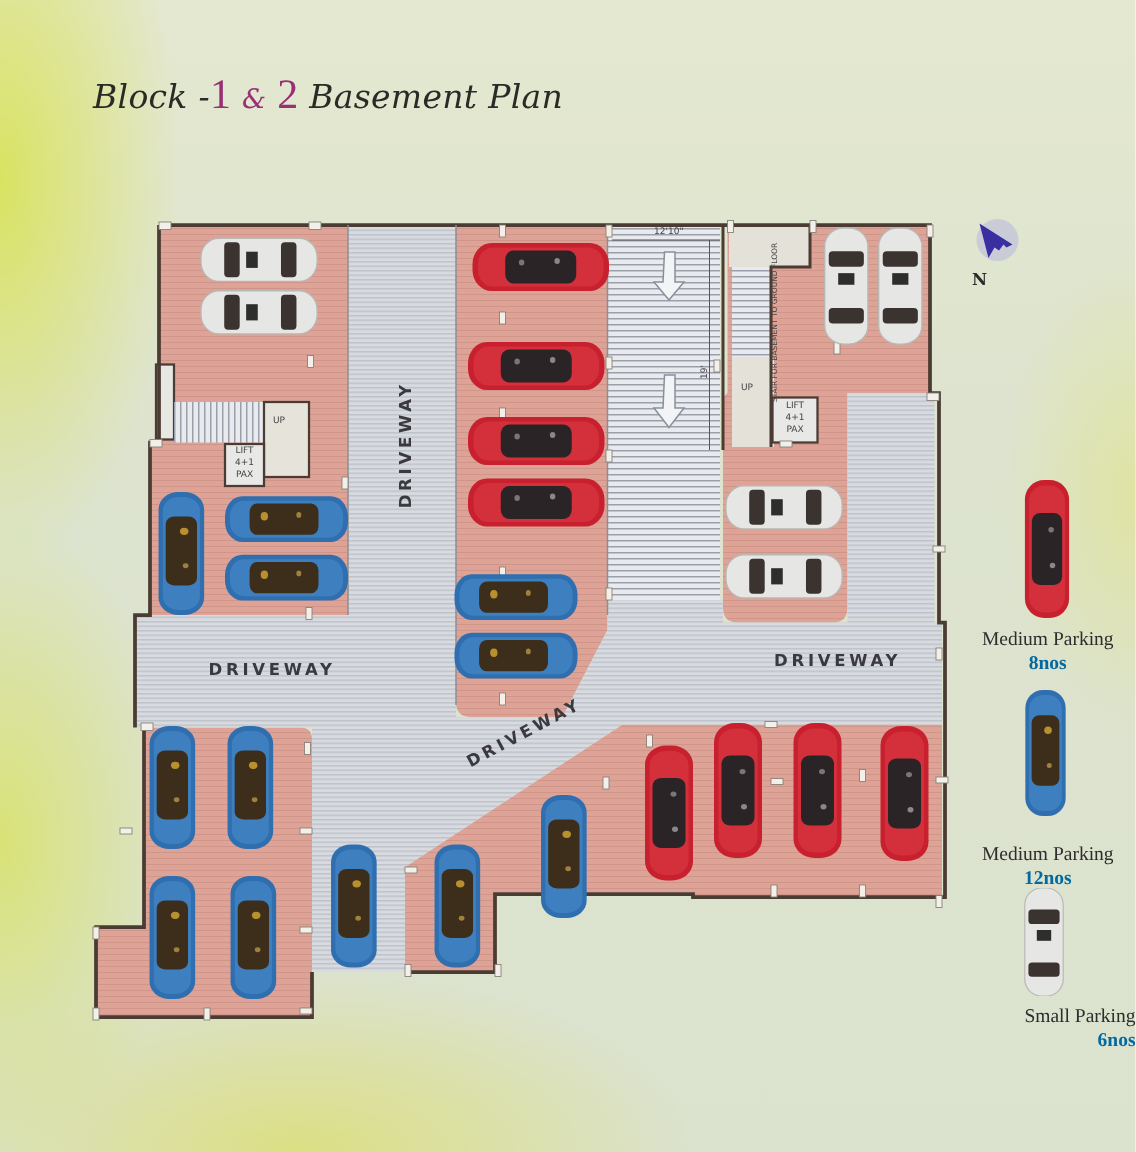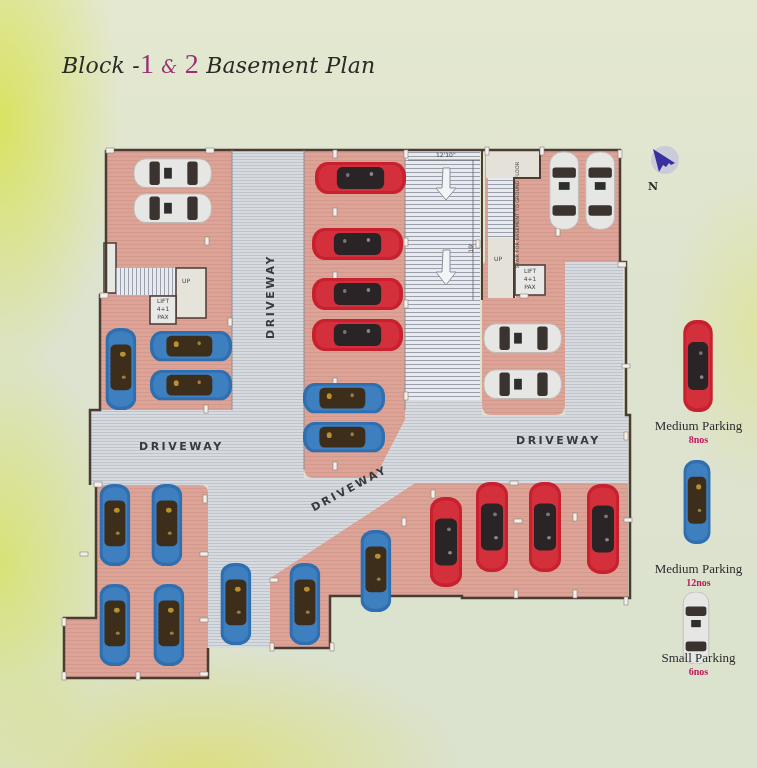--- a/index.html
+++ b/index.html
@@ -27,21 +27,21 @@
     font-size: 11px; letter-spacing: 2.5px; color: #3a3a3e; white-space: nowrap;
   }
   .small {
     position: absolute; font-family: "DejaVu Sans", sans-serif; font-size: 6px;
     color: #444; line-height: 8px; text-align: center; white-space: nowrap;
   }
   .compass { position: absolute; left: 645px; top: 145px; width: 36px; height: 50px; }
   .compass-n { position: absolute; left: 648px; top: 180px; font-family: "DejaVu Serif", serif; font-weight: bold; font-size: 11px; color: #2b2b2b; }
   .legend { position: absolute; left: 640px; width: 117px; text-align: center; }
   .legend .name { font-family: "Liberation Serif", serif; font-size: 13px; color: #2d2d2d; }
-  .legend .count { font-family: "Liberation Serif", serif; font-weight: bold; font-size: 10px; color: #be185d; }
+  .legend .count { font-family: "Liberation Serif", serif; font-weight: bold; font-size: 13px; color: #0369a1; }
 </style>
 </head>
 <body>
 
 <div class="title">
   <span>Block -</span><span class="num">1</span>
   <span class="amp">&amp;</span>
   <span class="num">2</span><span> Basement Plan</span>
 </div>
 
@@ -265,17 +265,17 @@
     <use href="#car-blue" transform="translate(36,0) rotate(90)"></use>
   </svg>
   <div class="legend" style="top:561px;">
     <div class="name">Medium Parking</div>
     <div class="count">12nos</div>
   </div>
 
   <svg style="position:absolute; left:680px; top:592px;" width="32" height="72" viewBox="0 0 36 90">
     <use href="#car-white" transform="translate(36,0) rotate(90)"></use>
   </svg>
-  <div class="legend" style="top:650px;">
+  <div class="legend" style="top:669px;text-align:right;">
     <div class="name">Small Parking</div>
     <div class="count">6nos</div>
   </div>
 </div>
 
 </body></html>

